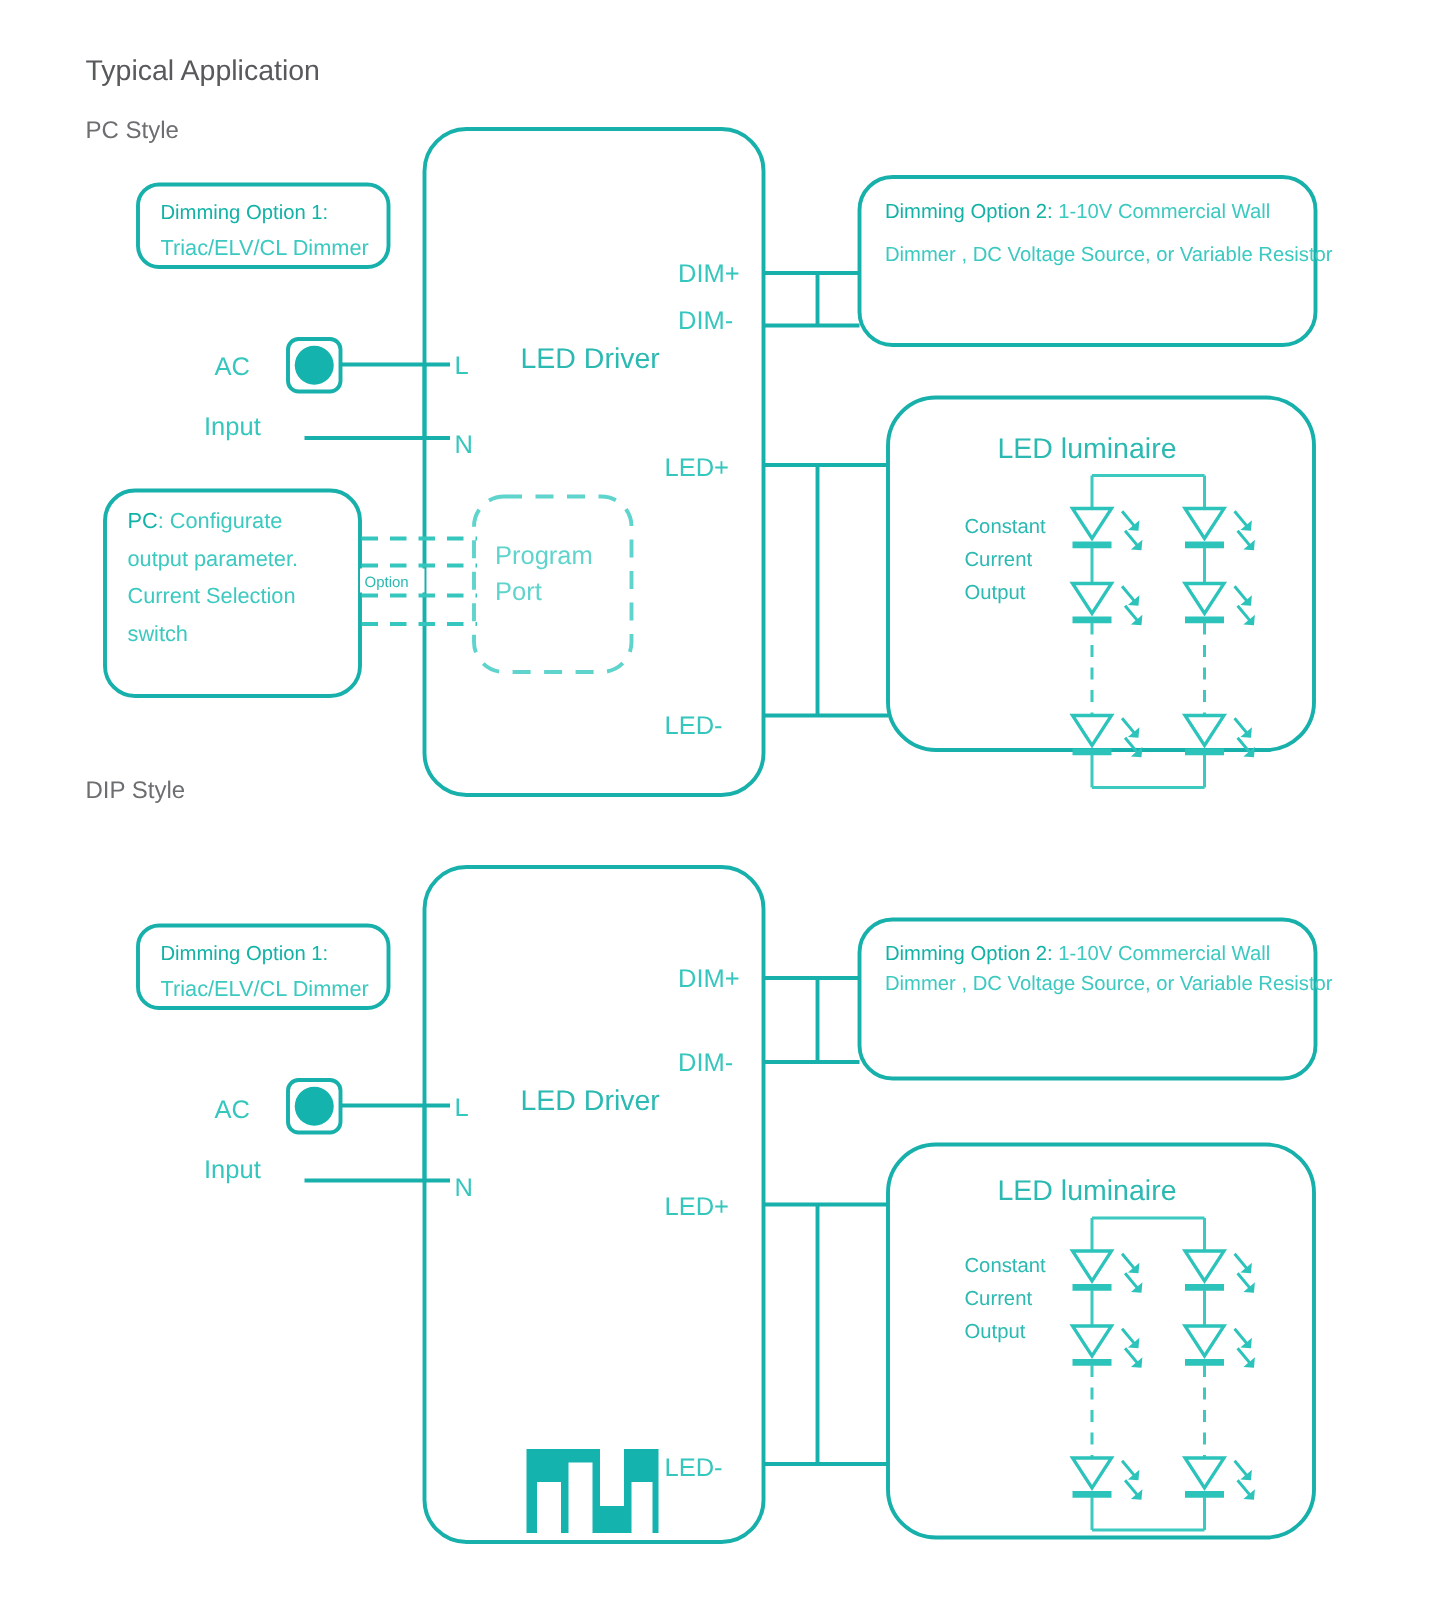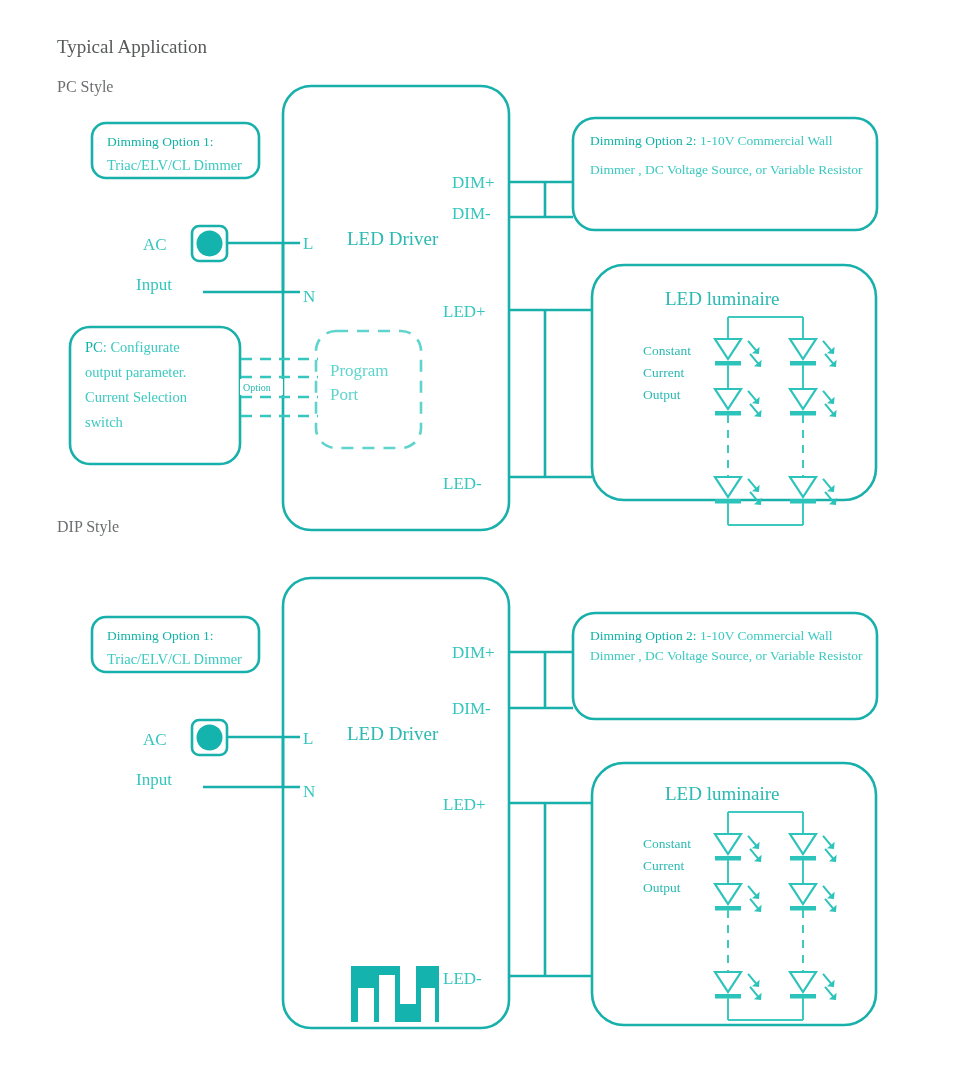--- a/index.html
+++ b/index.html
@@ -1,21 +1,21 @@
 <!DOCTYPE html>
 <html><head>
 <meta charset="utf-8">
 <style>
   html,body{margin:0;padding:0;background:#ffffff;}
   body{
     width:961px;height:1065px;position:relative;overflow:hidden;
     font-family:"Liberation Sans","DejaVu Sans",sans-serif;
     -webkit-font-smoothing:antialiased;
   }
-  #root{position:absolute;inset:0;font-family:Liberation Serif, serif;}
+  #root{position:absolute;inset:0;}
   svg#canvas{position:absolute;left:0;top:0;width:961px;height:1065px;}
   .ttl{font-size:19px;fill:#57595b;}
   .sub{font-size:16px;fill:#6c6e70;}
   .tealdark{fill:#12b2a6;}
   .teal{fill:#3bc9c0;}
   .lbl{font-size:17px;fill:#35c6bd;}
   .drvname{font-size:19px;fill:#2bb9b2;}
   .lumname{font-size:19px;fill:#2bb9b2;}
   .cco{font-size:13.5px;fill:#2bb9b2;}
   .boxt1{font-size:13.5px;}

